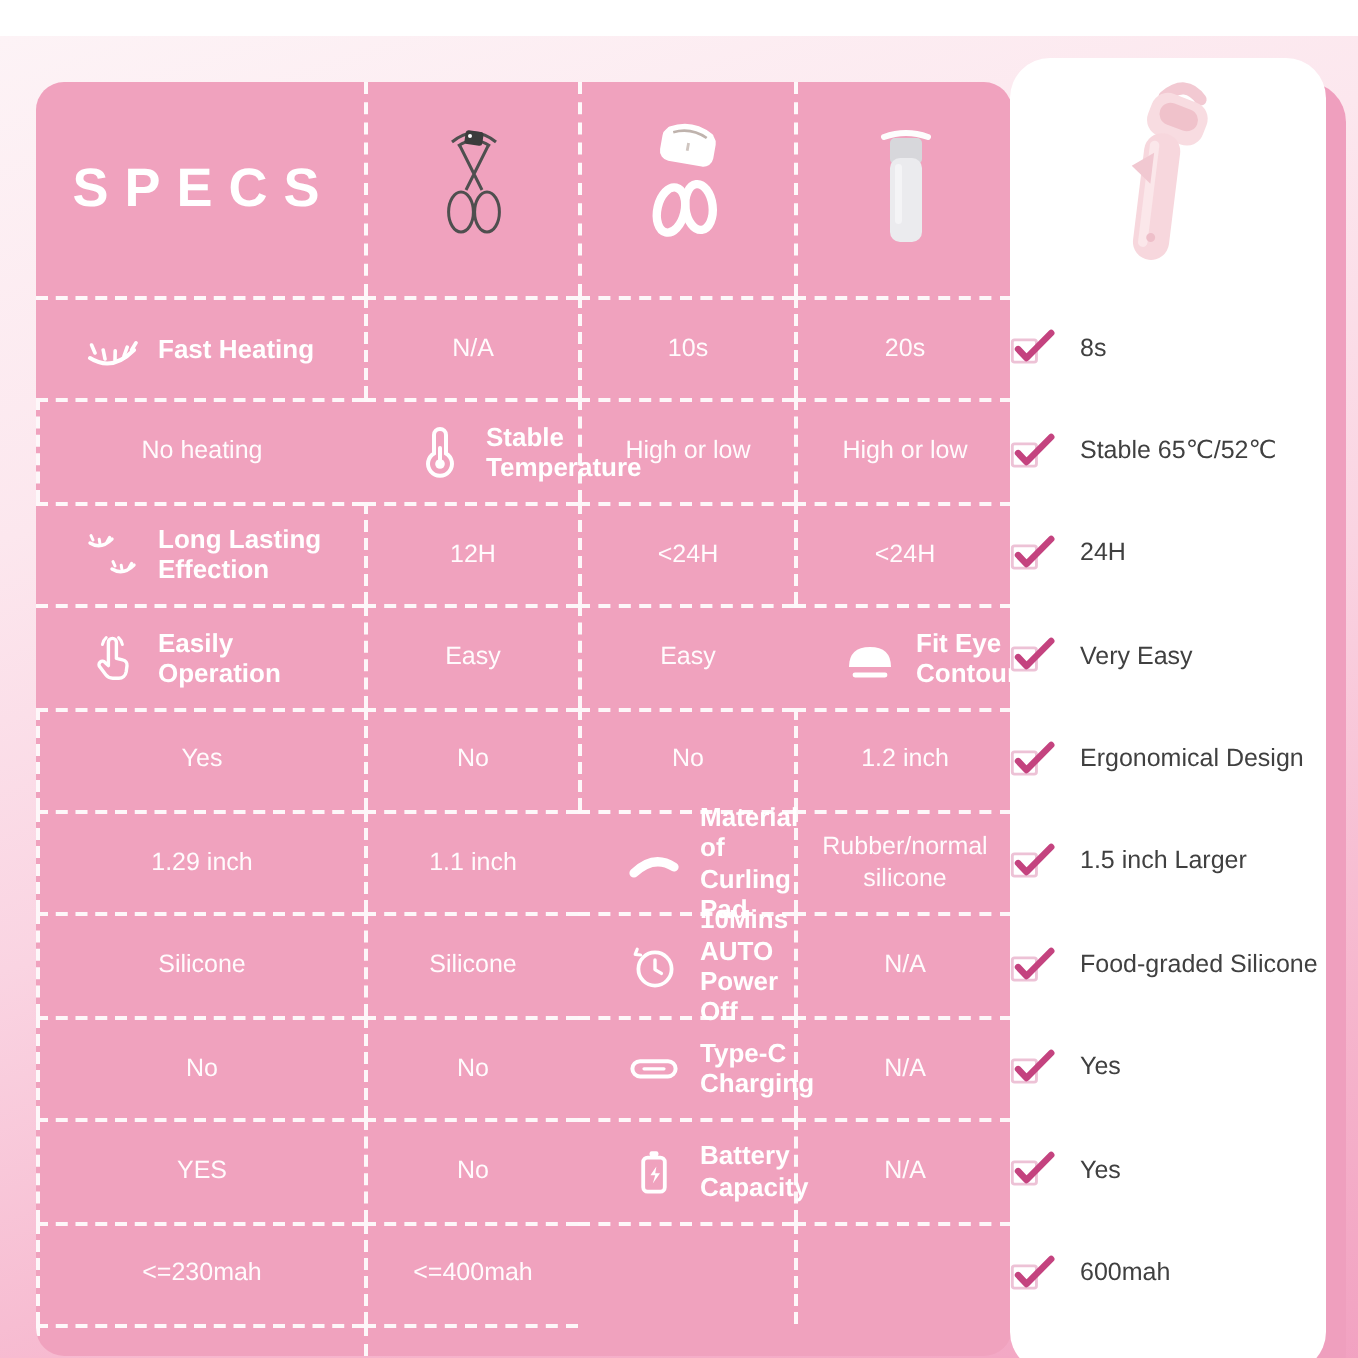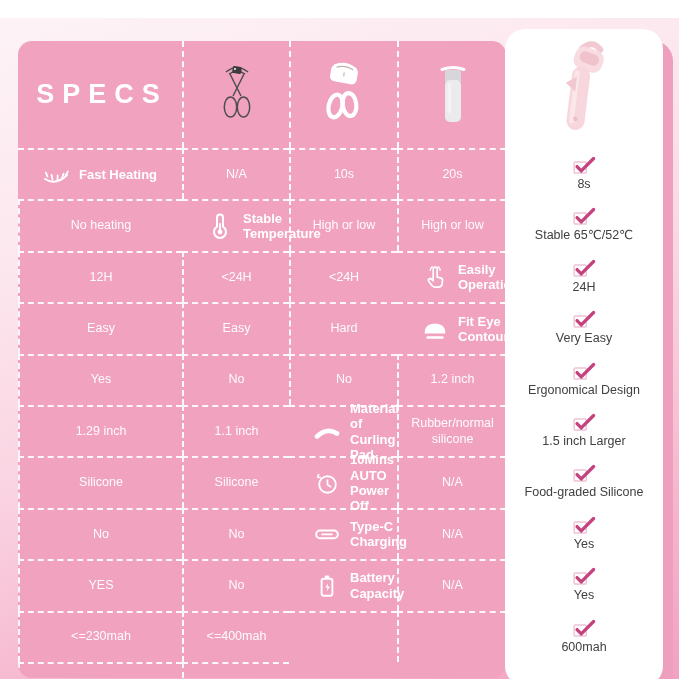--- a/index.html
+++ b/index.html
@@ -18,21 +18,21 @@
   .lab{justify-content:flex-start;padding-left:24px;gap:9px;}
   .ric{width:28px;height:28px;display:flex;align-items:center;justify-content:center;flex-shrink:0;}
   .ltx{color:#fff;font-weight:700;font-size:13px;line-height:1.18;white-space:pre-line;}
   .val{color:rgba(255,255,255,.96);font-size:12.5px;text-align:center;white-space:pre-line;line-height:1.25;padding:0 6px;}
 
   
   .card-shadow{position:absolute;left:515px;top:23px;width:158px;height:655px;background:#ef9fbe;border-radius:20px;}
   .card{position:absolute;left:505px;top:11px;width:158px;height:657px;background:#ffffff;border-radius:20px;}
   .hero{position:absolute;top:6px;left:0;right:0;height:112px;display:flex;align-items:center;justify-content:center;}
   .items{position:absolute;top:119px;left:0;right:0;}
-  .pitem{height:51.4px;display:flex;flex-direction:column;align-items:center;justify-content:center;gap:2px;}
+  .pitem{height:51.4px;display:flex;flex-direction:row;align-items:center;gap:12px;}
   .chk{width:23px;height:19px;display:block;}
   .ptx{color:#404040;font-size:12.5px;line-height:1.15;text-align:center;}
 </style>
 </head>
 <body>
 
 <div class="stage">
 
   <div class="table">
 
@@ -100,37 +100,48 @@
           <circle cx="13" cy="19" r="2.4" fill="#fff"></circle>
           <path d="M13 11v7" stroke="#fff" stroke-width="2" stroke-linecap="round"></path>
         </svg>
       </span>
       <span class="ltx">Stable
 Temperature</span>
     </div>
     <div class="cell val ct cl">High or low</div>
     <div class="cell val ct cl">High or low</div>
 
+    <div class="cell lab ct">
+      <span class="ric">
+        <svg width="26" height="26" viewBox="0 0 26 26">
+          <path d="M2 7.5q5.5 3.5 11-2" fill="none" stroke="#fff" stroke-width="1.7" stroke-linecap="round"></path>
+          <path d="M3.5 6 2.5 3.8M7 8l-.4-2.4M10.5 7l1.3-2.4" stroke="#fff" stroke-width="1.5" stroke-linecap="round" fill="none"></path>
+          <path d="M13 20.5q5.5 3.5 11-2" fill="none" stroke="#fff" stroke-width="1.7" stroke-linecap="round"></path>
+          <path d="M14.5 19l-1-2.2M18 21l-.4-2.4M21.5 20l1.3-2.4" stroke="#fff" stroke-width="1.5" stroke-linecap="round" fill="none"></path>
+        </svg>
+      </span>
+      <span class="ltx">Long Lasting
+Effection</span>
+    </div>
     <div class="cell val ct cl">12H</div>
     <div class="cell val ct cl">&lt;24H</div>
     <div class="cell val ct cl">&lt;24H</div>
 
     <div class="cell lab ct">
       <span class="ric">
         <svg width="26" height="26" viewBox="0 0 26 26">
           <path d="M11.2 5.2a2 2 0 0 1 4 0v8l3.1.7c1.5.3 2.4 1.5 2.2 3l-.4 3c-.3 1.9-1.8 3.2-3.7 3.2h-3c-1.4 0-2.7-.6-3.5-1.7l-3-4a1.7 1.7 0 0 1 2.6-2.2l1.7 1.6z" fill="none" stroke="#fff" stroke-width="1.7" stroke-linejoin="round"></path>
           <path d="M8.2 6.2a5.8 5.8 0 0 1 1.9-3.4M18.2 6.2a5.8 5.8 0 0 0-1.9-3.4" fill="none" stroke="#fff" stroke-width="1.5" stroke-linecap="round"></path>
         </svg>
       </span>
       <span class="ltx">Easily
 Operation</span>
     </div>
     <div class="cell val ct cl">Easy</div>
     <div class="cell val ct cl">Easy</div>
-    <div class="cell val ct cl">Hard</div>
 
     <div class="cell lab ct">
       <span class="ric">
         <svg width="26" height="22" viewBox="0 0 26 22">
           <path d="M2.5 15.5Q2.5 5.5 13 5.5t10.5 10z" fill="#fff"></path>
           <path d="M5.5 19.5h15" stroke="#fff" stroke-width="2.4" stroke-linecap="round"></path>
         </svg>
       </span>
       <span class="ltx">Fit Eye
 Contour</span>

